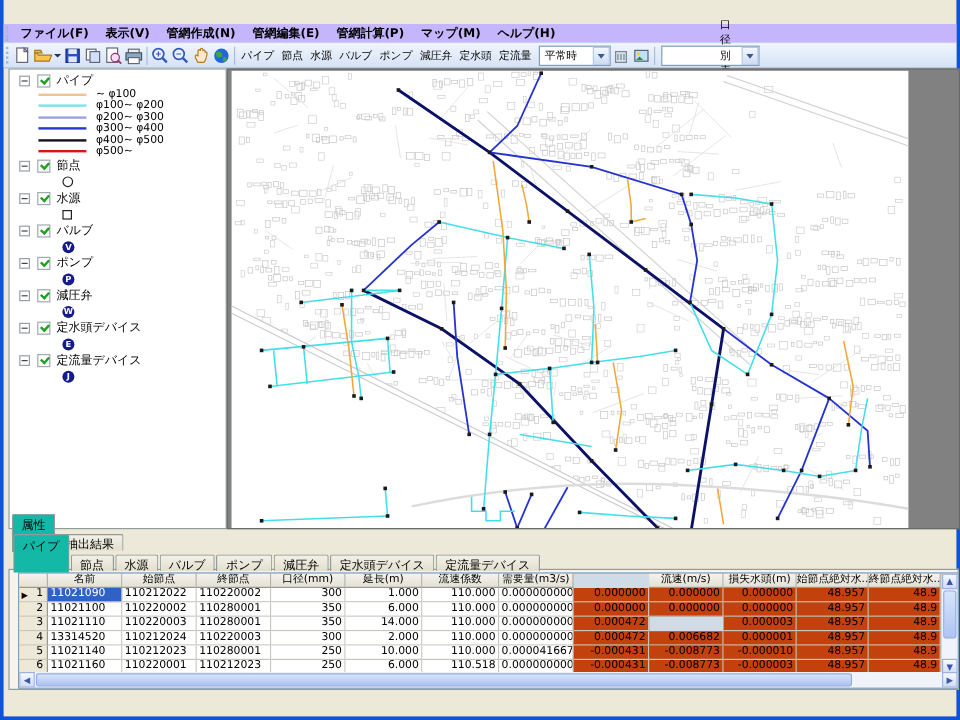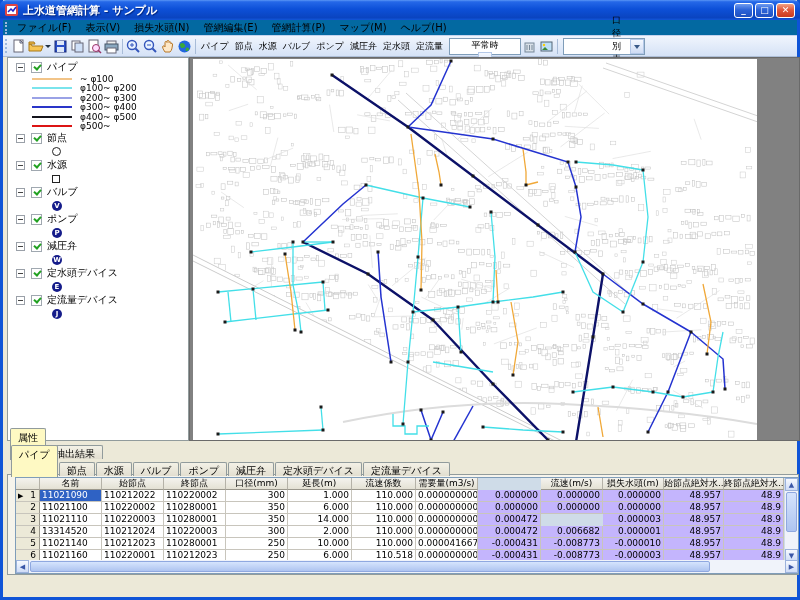--- a/index.html
+++ b/index.html
@@ -9,21 +9,21 @@
 #titlebar { position:absolute; left:-3px; right:-3px; top:0; height:20px;
   background:linear-gradient(180deg,#5a96f5 0%,#2568e8 9%,#0d50d8 45%,#0a44c0 88%,#1256d8 100%);
   border-radius:6px 6px 0 0; display:flex; align-items:center; }
 #appicon { width:14px; height:14px; margin:0 4px 0 5px; }
 #title { color:#fff; font-weight:bold; font-size:11px; text-shadow:1px 1px 1px #00247e; }
 #winbtns { margin-left:auto; display:flex; gap:2px; padding-right:5px; }
 .wbtn { width:19px; height:15px; border-radius:3px; border:1px solid #fff;
   background:linear-gradient(180deg,#6f9bf0,#2b63d8 45%,#1e50c0); color:#fff; font-size:9px;
   display:flex; align-items:center; justify-content:center; font-weight:bold; }
 .wbtn.close { background:linear-gradient(180deg,#f2a285,#e0583d 45%,#c83a20); }
-#menubar { position:absolute; left:0; right:0; top:20px; height:16px; background:#0369a1; display:flex; align-items:center; border-bottom:1px solid #c3d3ee; }
+#menubar { position:absolute; left:0; right:0; top:20px; height:16px; background:#c4b5fd; display:flex; align-items:center; border-bottom:1px solid #c3d3ee;font-weight:bold; }
 .menuitem { padding:1px 7px; color:#000; font-size:10px; }
 #menugrip { width:5px; height:12px; margin-left:2px; border-left:2px dotted #9db9dd; }
 #toolbar { position:absolute; left:0; right:0; top:36px; height:21px;
   background:linear-gradient(180deg,#f0f5fd,#d5e2f6); border-bottom:1px solid #aebfd8; display:flex; align-items:center; }
 #toolgrip { width:5px; height:14px; margin-left:2px; border-left:2px dotted #9db9dd; }
 .tbicon { width:17px; height:17px; display:flex; align-items:center; justify-content:center; }
 .tbsep { width:1px; height:15px; background:#a8bcd8; margin:0 2px; }
 .tbtext { padding:1px 3px; font-size:9px; }
 .dropar { width:8px; height:17px; display:flex; align-items:center; justify-content:center; }
 .dropar:after { content:""; border:3px solid transparent; border-top:3px solid #234; margin-top:3px; }
@@ -46,64 +46,51 @@
 .sym.circle { width:9px; height:9px; border:1px solid #222; border-radius:50%; }
 .sym.square { width:8px; height:8px; border:1px solid #222; }
 .sym.badge { width:10px; height:10px; border-radius:50%; background:#151c8a; color:#fff; font-size:7px; font-weight:bold; display:flex; align-items:center; justify-content:center; }
 #mappanel { position:absolute; left:186px; top:57px; width:611px; height:384px; background:#818181; border:1px solid #6a6a6a; overflow:hidden; }
 #mapdoc { position:absolute; left:3px; top:1px; width:564px; height:382px; background:#fff; }
 #bottom { position:absolute; left:4px; top:441px; width:793px; height:136px; }
 .tabrow { position:absolute; display:flex; align-items:flex-end; }
 #outertabs { left:3px; top:1px; height:16px; }
 #innertabs { left:4px; top:18px; height:16px; }
 .tab { border:1px solid #919b9c; border-bottom:none; background:linear-gradient(180deg,#f3f1e6,#e2ded0); padding:1px 7px 1px; margin-right:1px; border-radius:2px 2px 0 0; position:relative; top:1px; height:14px; font-size:10px; }
-.tab.active { background:#fef9c3; height:32px; top:2px; z-index:2; padding-top:2px; }
+.tab.active { background:#14b8a6; height:32px; top:2px; z-index:2; padding-top:2px; }
 #panelbox { position:absolute; left:0; top:33px; width:792px; height:101px; border:1px solid #919b9c; background:#f6f4ec; }
 #tablewrap { position:absolute; left:8px; top:36px; width:784px; height:97px; border:1px solid #7f9db9; background:#cfdce8; overflow:hidden; }
 #grid { position:absolute; left:0; top:0; }
 .hcell { position:absolute; top:0; height:12px; background:linear-gradient(180deg,#f4f3ee,#e4e1d4); border-right:1px solid #b5b2a8; border-bottom:1px solid #9a978c; font-size:9px; text-align:center; overflow:hidden; white-space:nowrap; line-height:11px; }
 .cell { position:absolute; height:12px; background:#fff; border-right:1px solid #c8c5bc; border-bottom:1px solid #c8c5bc; font-size:9px; padding:0 2px; overflow:hidden; white-space:nowrap; line-height:11px; }
 .cell.num { text-align:right; }
-.cell.blue { background:#c4b5fd; }
+.cell.blue { background:#c2410c; }
 .cell.sel { background:#2f62c4; color:#fff; }
 .rowhdr { position:absolute; background:#ece9d8; border-right:1px solid #9a978c; border-bottom:1px solid #c8c5bc; font-size:9px; text-align:right; padding:0 3px; line-height:11px; }
 .rowhdr .arr { position:absolute; left:2px; top:1px; font-size:7px; }
 .sb-btn { position:absolute; background:linear-gradient(180deg,#f6f9ff,#cfdcf6); border:1px solid #9cb2dc; color:#3a57a8; font-size:7px; display:flex; align-items:center; justify-content:center; }
 .sb-track { position:absolute; background:#f0f3fa; }
 .sb-thumb { position:absolute; background:linear-gradient(180deg,#d6e4fd,#aec4f0); border:1px solid #8fa8e0; border-radius:2px; }
 #status { position:absolute; left:0; right:0; bottom:0px; height:19px; background:#ece9d8; border-top:1px solid #fff; }
 #coords { position:absolute; right:48px; top:3px; font-size:10px; }
 #grip { position:absolute; right:2px; bottom:2px; width:12px; height:12px;
   background:
    radial-gradient(circle at 10px 10px,#9a9687 1.2px,transparent 1.5px),
    radial-gradient(circle at 10px 5px,#9a9687 1.2px,transparent 1.5px),
    radial-gradient(circle at 5px 10px,#9a9687 1.2px,transparent 1.5px); }
 </style>
 </head>
 <body>
 
 <div id="win">
-  <div id="titlebar">
-    <svg id="appicon" viewBox="0 0 14 14">
-      <rect x="0" y="1" width="13" height="12" fill="#d44" rx="2"></rect>
-      <rect x="2" y="3" width="9" height="8" fill="#fff"></rect>
-      <path d="M3 9 L6 6 L8 8 L11 4" stroke="#22c" stroke-width="1.5" fill="none"></path>
-    </svg>
-    <span id="title">上水道管網計算 - サンプル</span>
-    <div id="winbtns">
-      <div class="wbtn">_</div>
-      <div class="wbtn">□</div>
-      <div class="wbtn close">✕</div>
-    </div>
-  </div>
   <div id="menubar">
       <div id="menugrip"></div>
       <div class="menuitem">ファイル(F)</div>
       <div class="menuitem">表示(V)</div>
-      <div class="menuitem">損失水頭(N)</div>
+      <div class="menuitem">管網作成(N)</div>
       <div class="menuitem">管網編集(E)</div>
       <div class="menuitem">管網計算(P)</div>
       <div class="menuitem">マップ(M)</div>
       <div class="menuitem">ヘルプ(H)</div>
     </div>
   <div id="toolbar">
       <div id="toolgrip"></div>
       <div class="tbicon">
         <svg width="15" height="15">
           <rect x="3" y="1" width="9" height="12" fill="#fff" stroke="#667"></rect>
@@ -174,21 +161,21 @@
       </div>
       <div class="tbsep"></div>
       <div class="tbtext">パイプ</div>
       <div class="tbtext">節点</div>
       <div class="tbtext">水源</div>
       <div class="tbtext">バルブ</div>
       <div class="tbtext">ポンプ</div>
       <div class="tbtext">減圧弁</div>
       <div class="tbtext">定水頭</div>
       <div class="tbtext">定流量</div>
-      <div class="combo" style="width: 72px; flex-direction: column;">
+      <div class="combo" style="width: 60px;">
         <span class="ctext">平常時</span>
         <div class="cbtn"></div>
       </div>
       <div class="tbicon">
         <svg width="13" height="13">
           <rect x="2" y="3" width="9" height="9" fill="#d8e0e8" stroke="#789"></rect>
           <line x1="4" y1="5" x2="4" y2="10" stroke="#789"></line>
           <line x1="6.5" y1="5" x2="6.5" y2="10" stroke="#789"></line>
           <line x1="9" y1="5" x2="9" y2="10" stroke="#789"></line>
         </svg>

